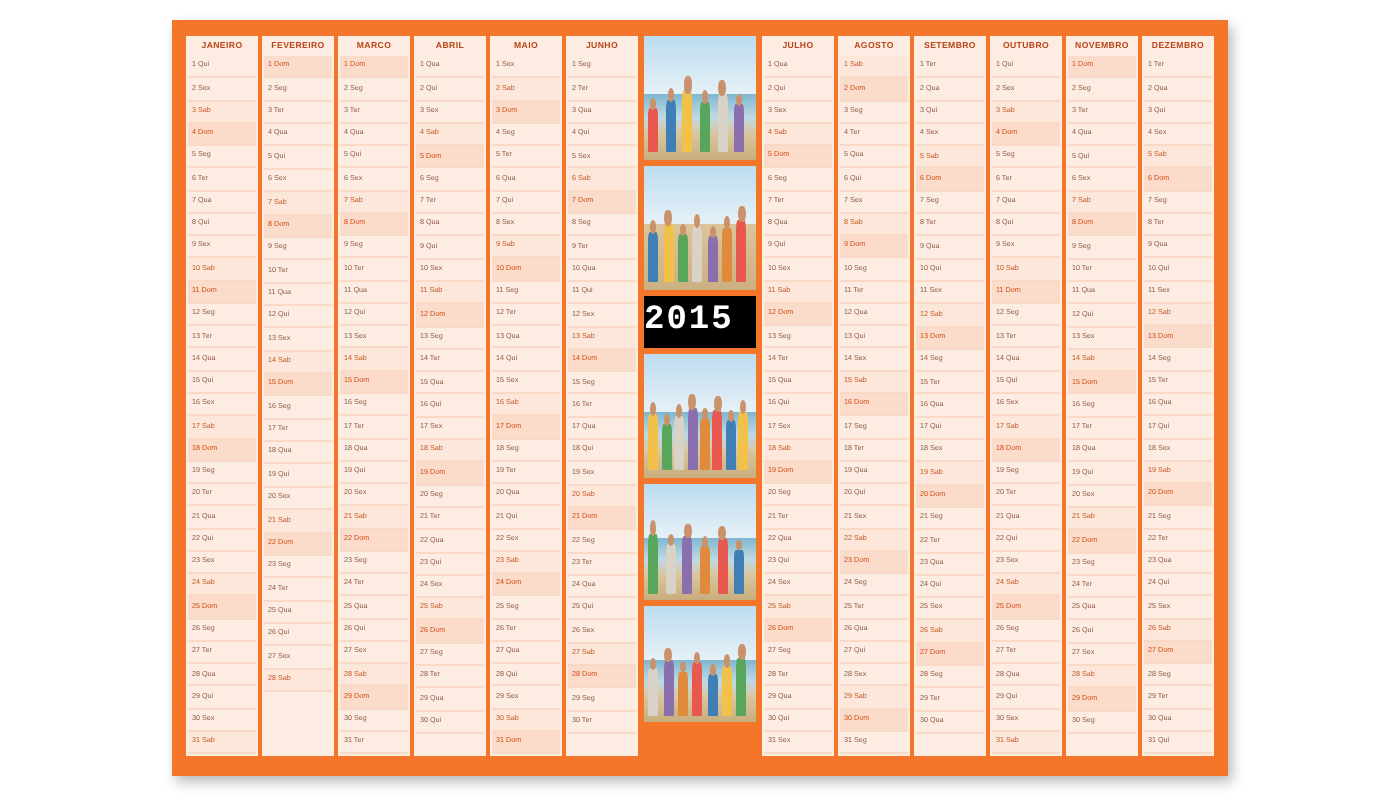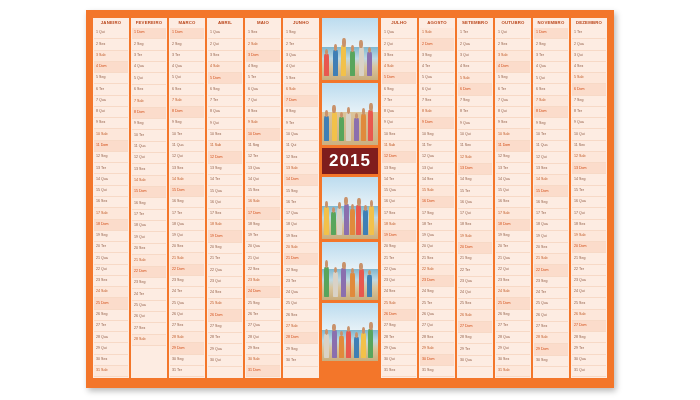--- a/index.html
+++ b/index.html
@@ -141,28 +141,28 @@
     position: absolute;
     top: -22%;
     left: 18%;
     width: 64%;
     height: 26%;
     border-radius: 50%;
     background: #c9926b;
   }
 
   .year-band {
-    background: #7f1d1d;
+    background: #000000;
     color: #ffffff;
-    text-align: center;
     font-size: 17px;
     font-weight: bold;
     letter-spacing: 1px;
     padding: 4px 0 5px 0;
     line-height: 1;
+    font-family: Liberation Mono, monospace;
   }
 
   
   .right-block .month-col { background: #fdece2; }
 </style>
 </head>
 <body>
 
 <div id="page">
   <div class="poster">

